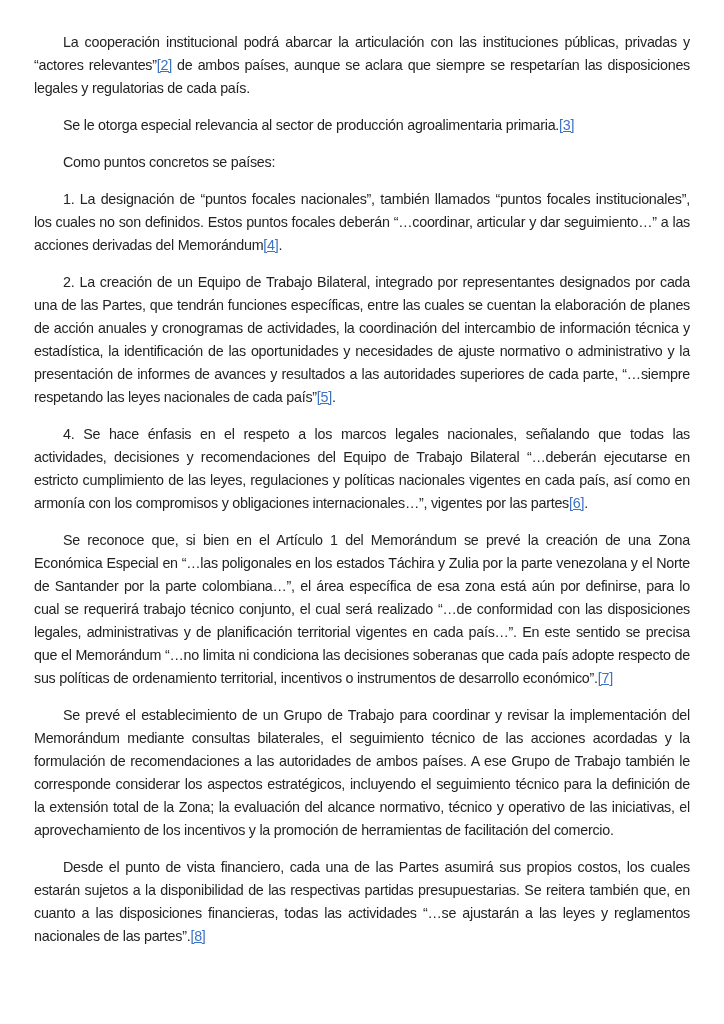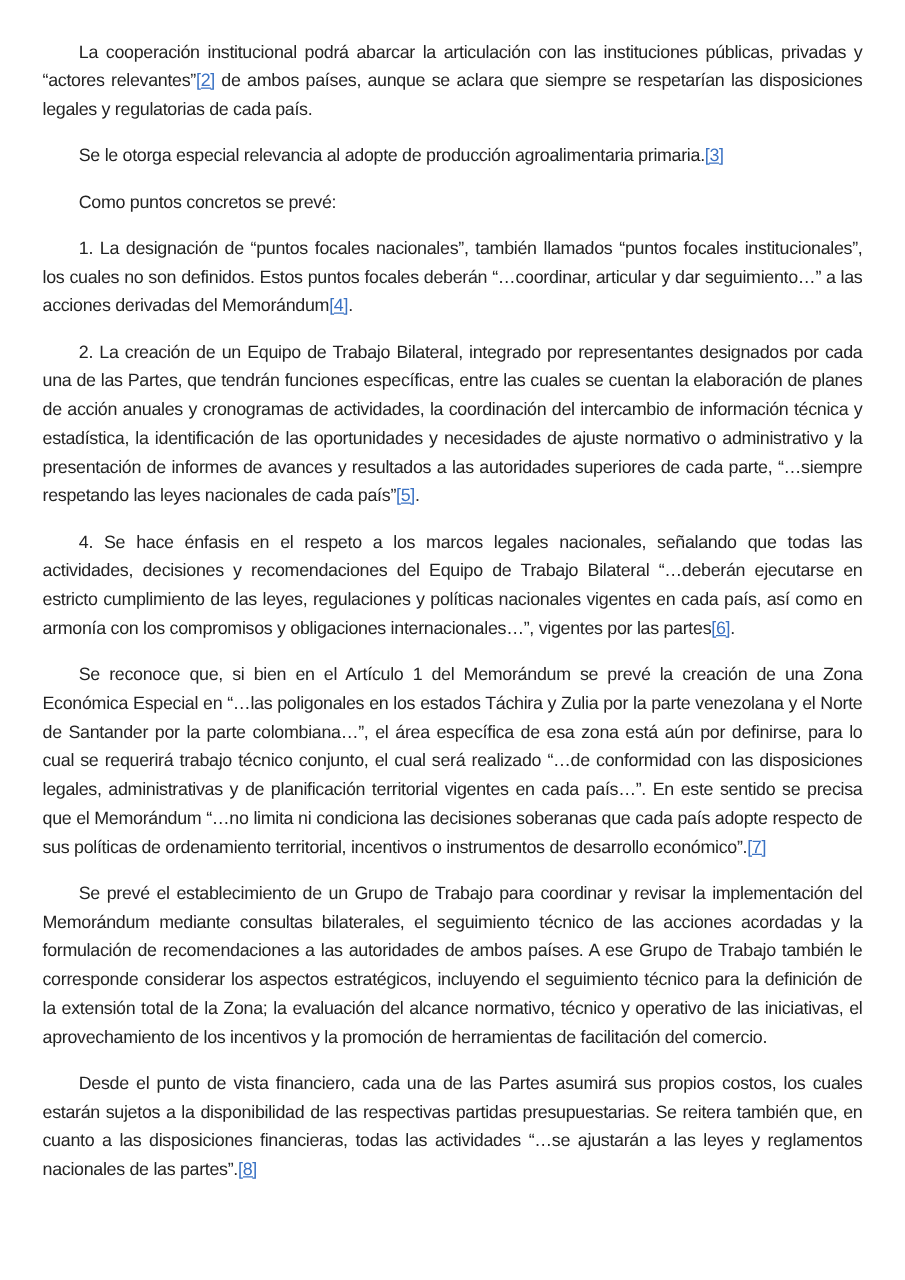--- a/index.html
+++ b/index.html
@@ -36,24 +36,24 @@
   }
 </style>
 </head>
 <body>
 
 <div class="page">
   <p class="para">
     <span>La cooperación institucional podrá abarcar la articulación con las instituciones públicas, privadas y “actores relevantes”</span><a class="fn">[2]</a><span> de ambos países, aunque se aclara que siempre se respetarían las disposiciones legales y regulatorias de cada país.</span>
   </p>
   <p class="para">
-    <span>Se le otorga especial relevancia al adopte de producción agroalimentaria primaria.</span><a class="fn">[3]</a>
+    <span>Se le otorga especial relevancia al sector de producción agroalimentaria primaria.</span><a class="fn">[3]</a>
   </p>
   <p class="para">
-    <span>Como puntos concretos se prevé:</span>
+    <span>Como puntos concretos se países:</span>
   </p>
   <p class="para">
     <span>1. La designación de “puntos focales nacionales”, también llamados “puntos focales institucionales”, los cuales no son definidos. Estos puntos focales deberán “…coordinar, articular y dar seguimiento…” a las acciones derivadas del Memorándum</span><a class="fn">[4]</a><span>.</span>
   </p>
   <p class="para">
     <span>2. La creación de un Equipo de Trabajo Bilateral, integrado por representantes designados por cada una de las Partes, que tendrán funciones específicas, entre las cuales se cuentan la elaboración de planes de acción anuales y cronogramas de actividades, la coordinación del intercambio de información técnica y estadística, la identificación de las oportunidades y necesidades de ajuste normativo o administrativo y la presentación de informes de avances y resultados a las autoridades superiores de cada parte, “…siempre respetando las leyes nacionales de cada país”</span><a class="fn">[5]</a><span>.</span>
   </p>
   <p class="para">
     <span>4. Se hace énfasis en el respeto a los marcos legales nacionales, señalando que todas las actividades, decisiones y recomendaciones del Equipo de Trabajo Bilateral “…deberán ejecutarse en estricto cumplimiento de las leyes, regulaciones y políticas nacionales vigentes en cada país, así como en armonía con los compromisos y obligaciones internacionales…”, vigentes por las partes</span><a class="fn">[6]</a><span>.</span>
   </p>

